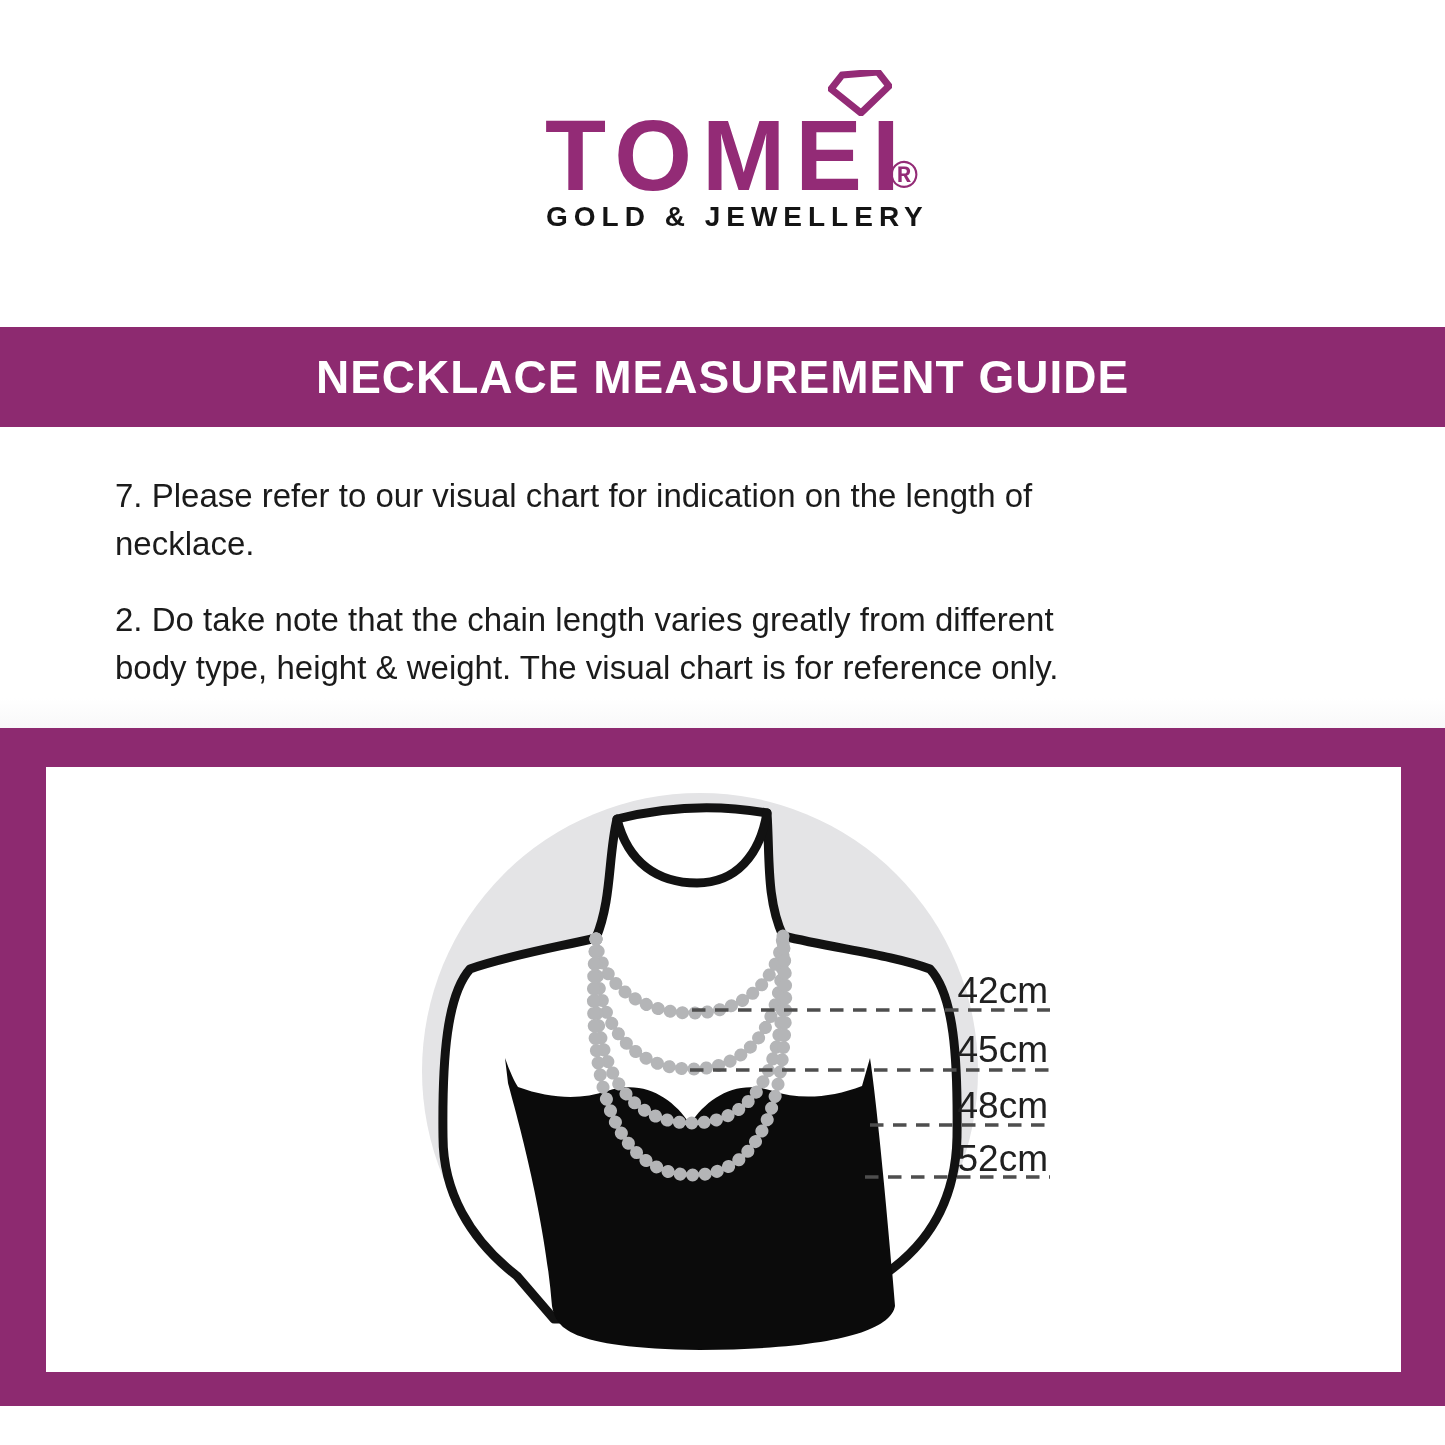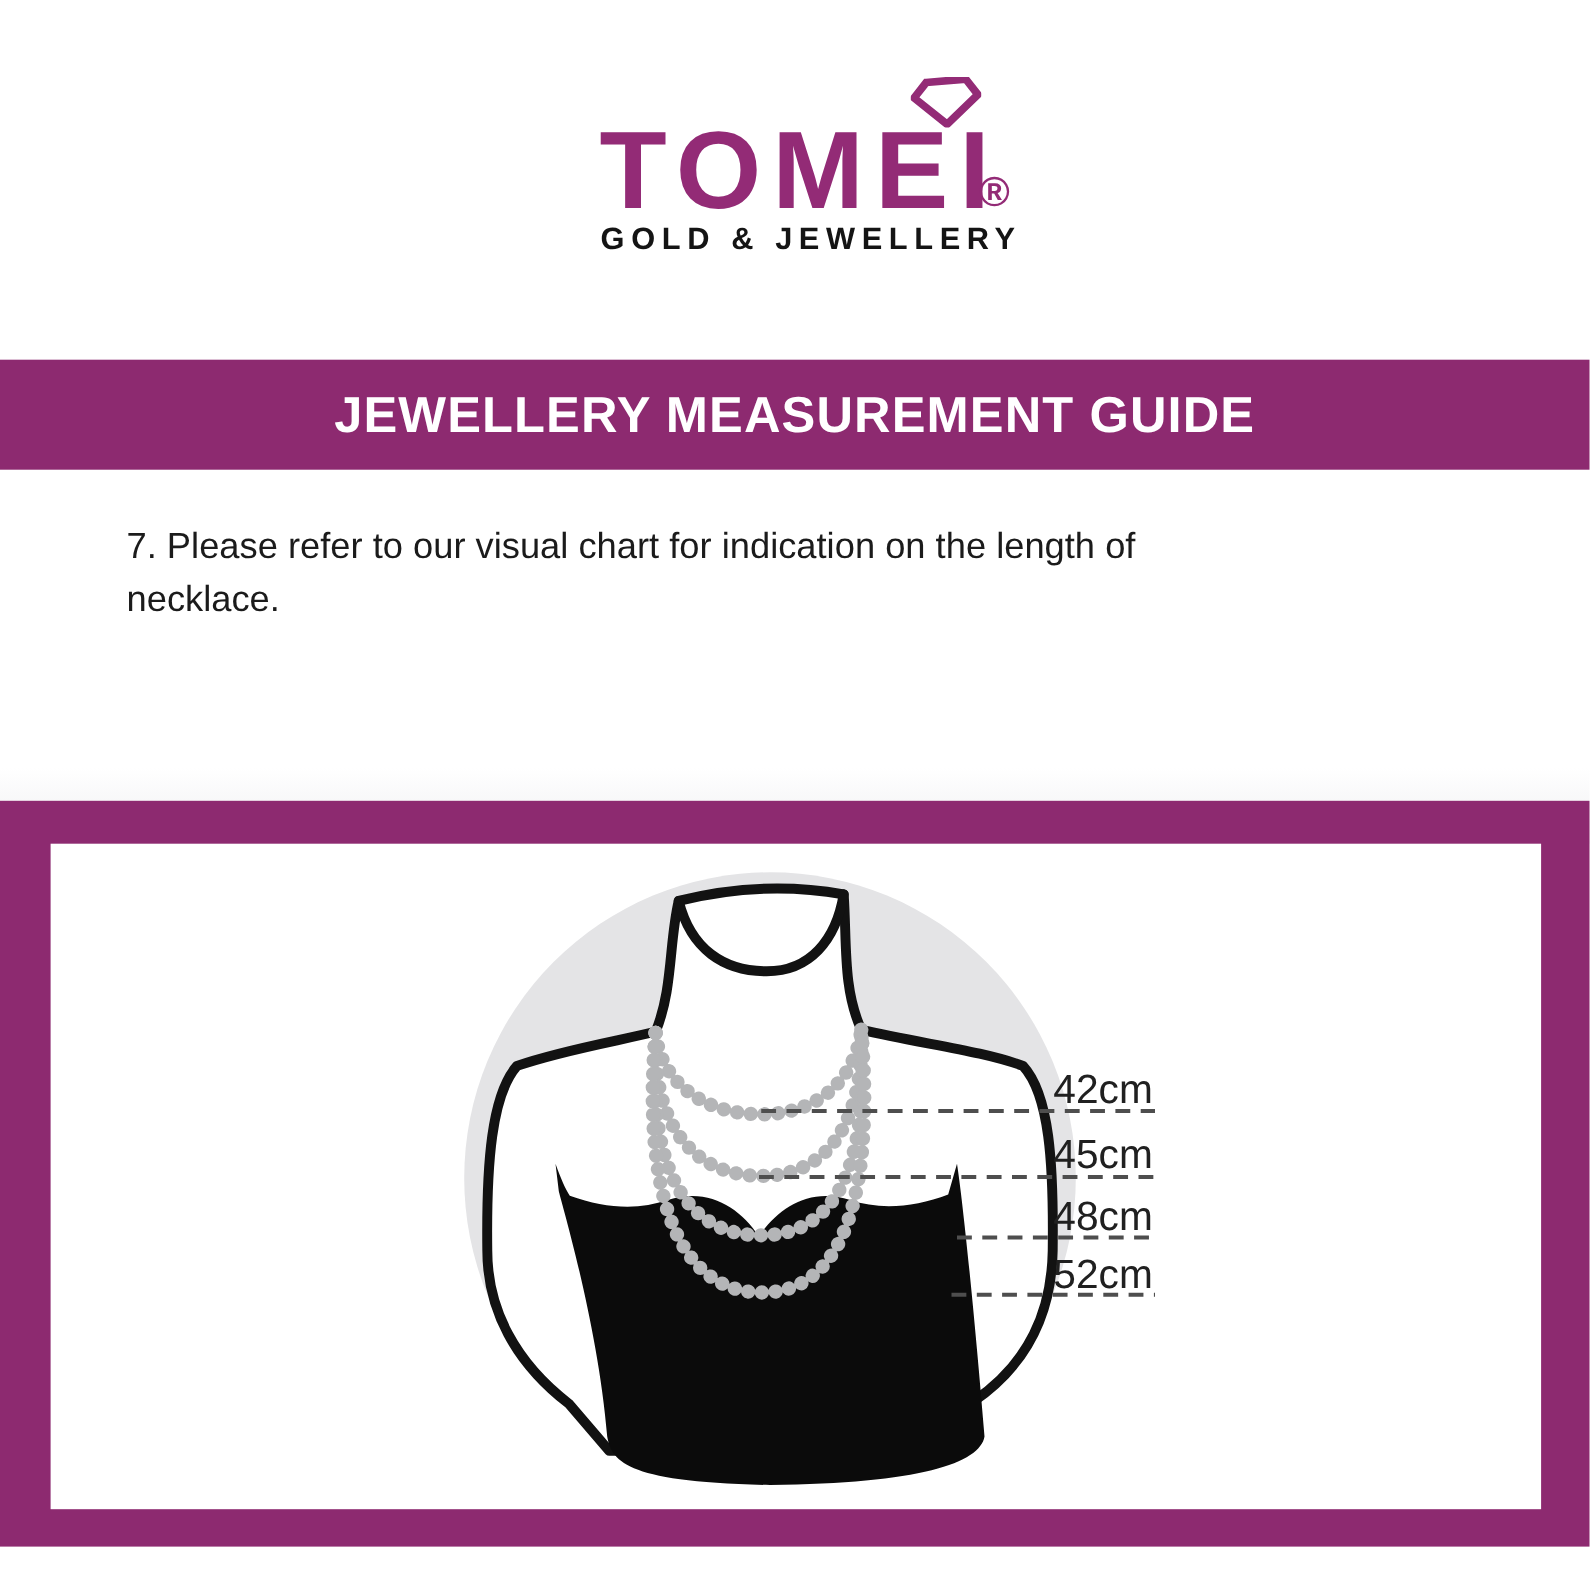--- a/index.html
+++ b/index.html
@@ -64,26 +64,28 @@
 
 <svg class="diamond-icon" viewBox="0 0 64 46">
   <polygon points="14,5 50,2 61,16 33,43 3,19" fill="none" stroke="#932B76" stroke-width="7" stroke-linejoin="miter"></polygon>
 </svg>
 
 <div class="registered-mark">®</div>
 
 <div class="brand-tagline">GOLD &amp; JEWELLERY</div>
 
 <div class="banner">
-  <span class="banner-title">JEWELLERY MEASUREMENT GUIDE</span>
+  <span class="banner-title">NECKLACE MEASUREMENT GUIDE</span>
 </div>
 
 <div class="instructions">
   <p>7. Please refer to our visual chart for indication on the length of
 necklace.</p>
+  <p>2. Do take note that the chain length varies greatly from different
+body type, height &amp; weight. The visual chart is for reference only.</p>
 </div>
 
 <div class="divider-band"></div>
 
 <div class="bottom-section">
   <div class="chart-panel">
 
     <svg class="figure-svg" viewBox="0 0 1355 605" xmlns="http://www.w3.org/2000/svg">
 
       <circle cx="654" cy="304" r="278" fill="#E4E4E6"></circle>

